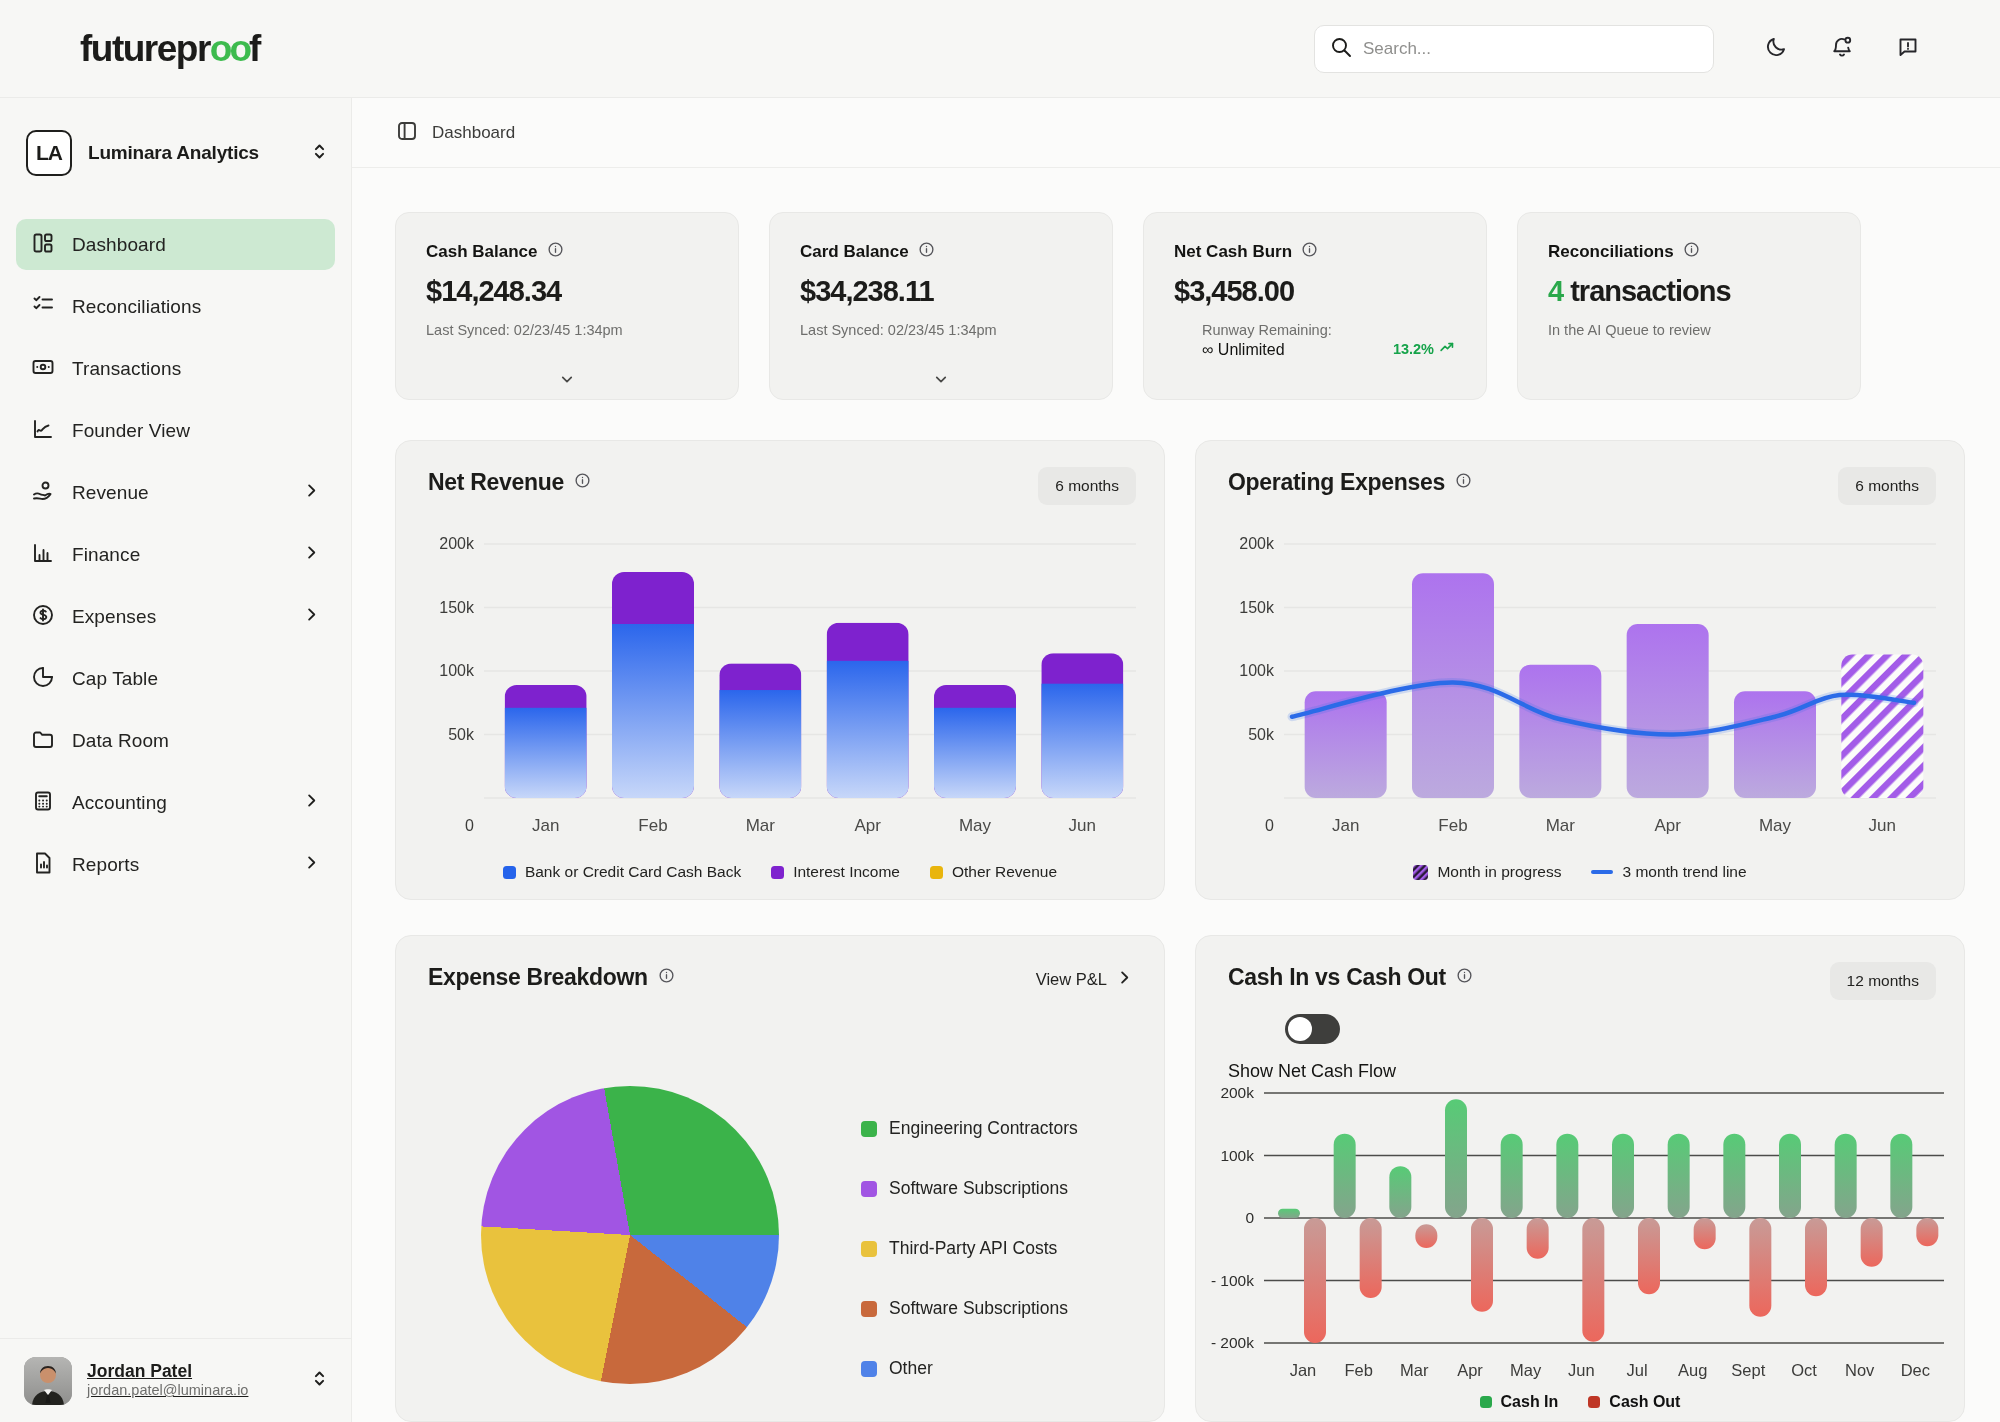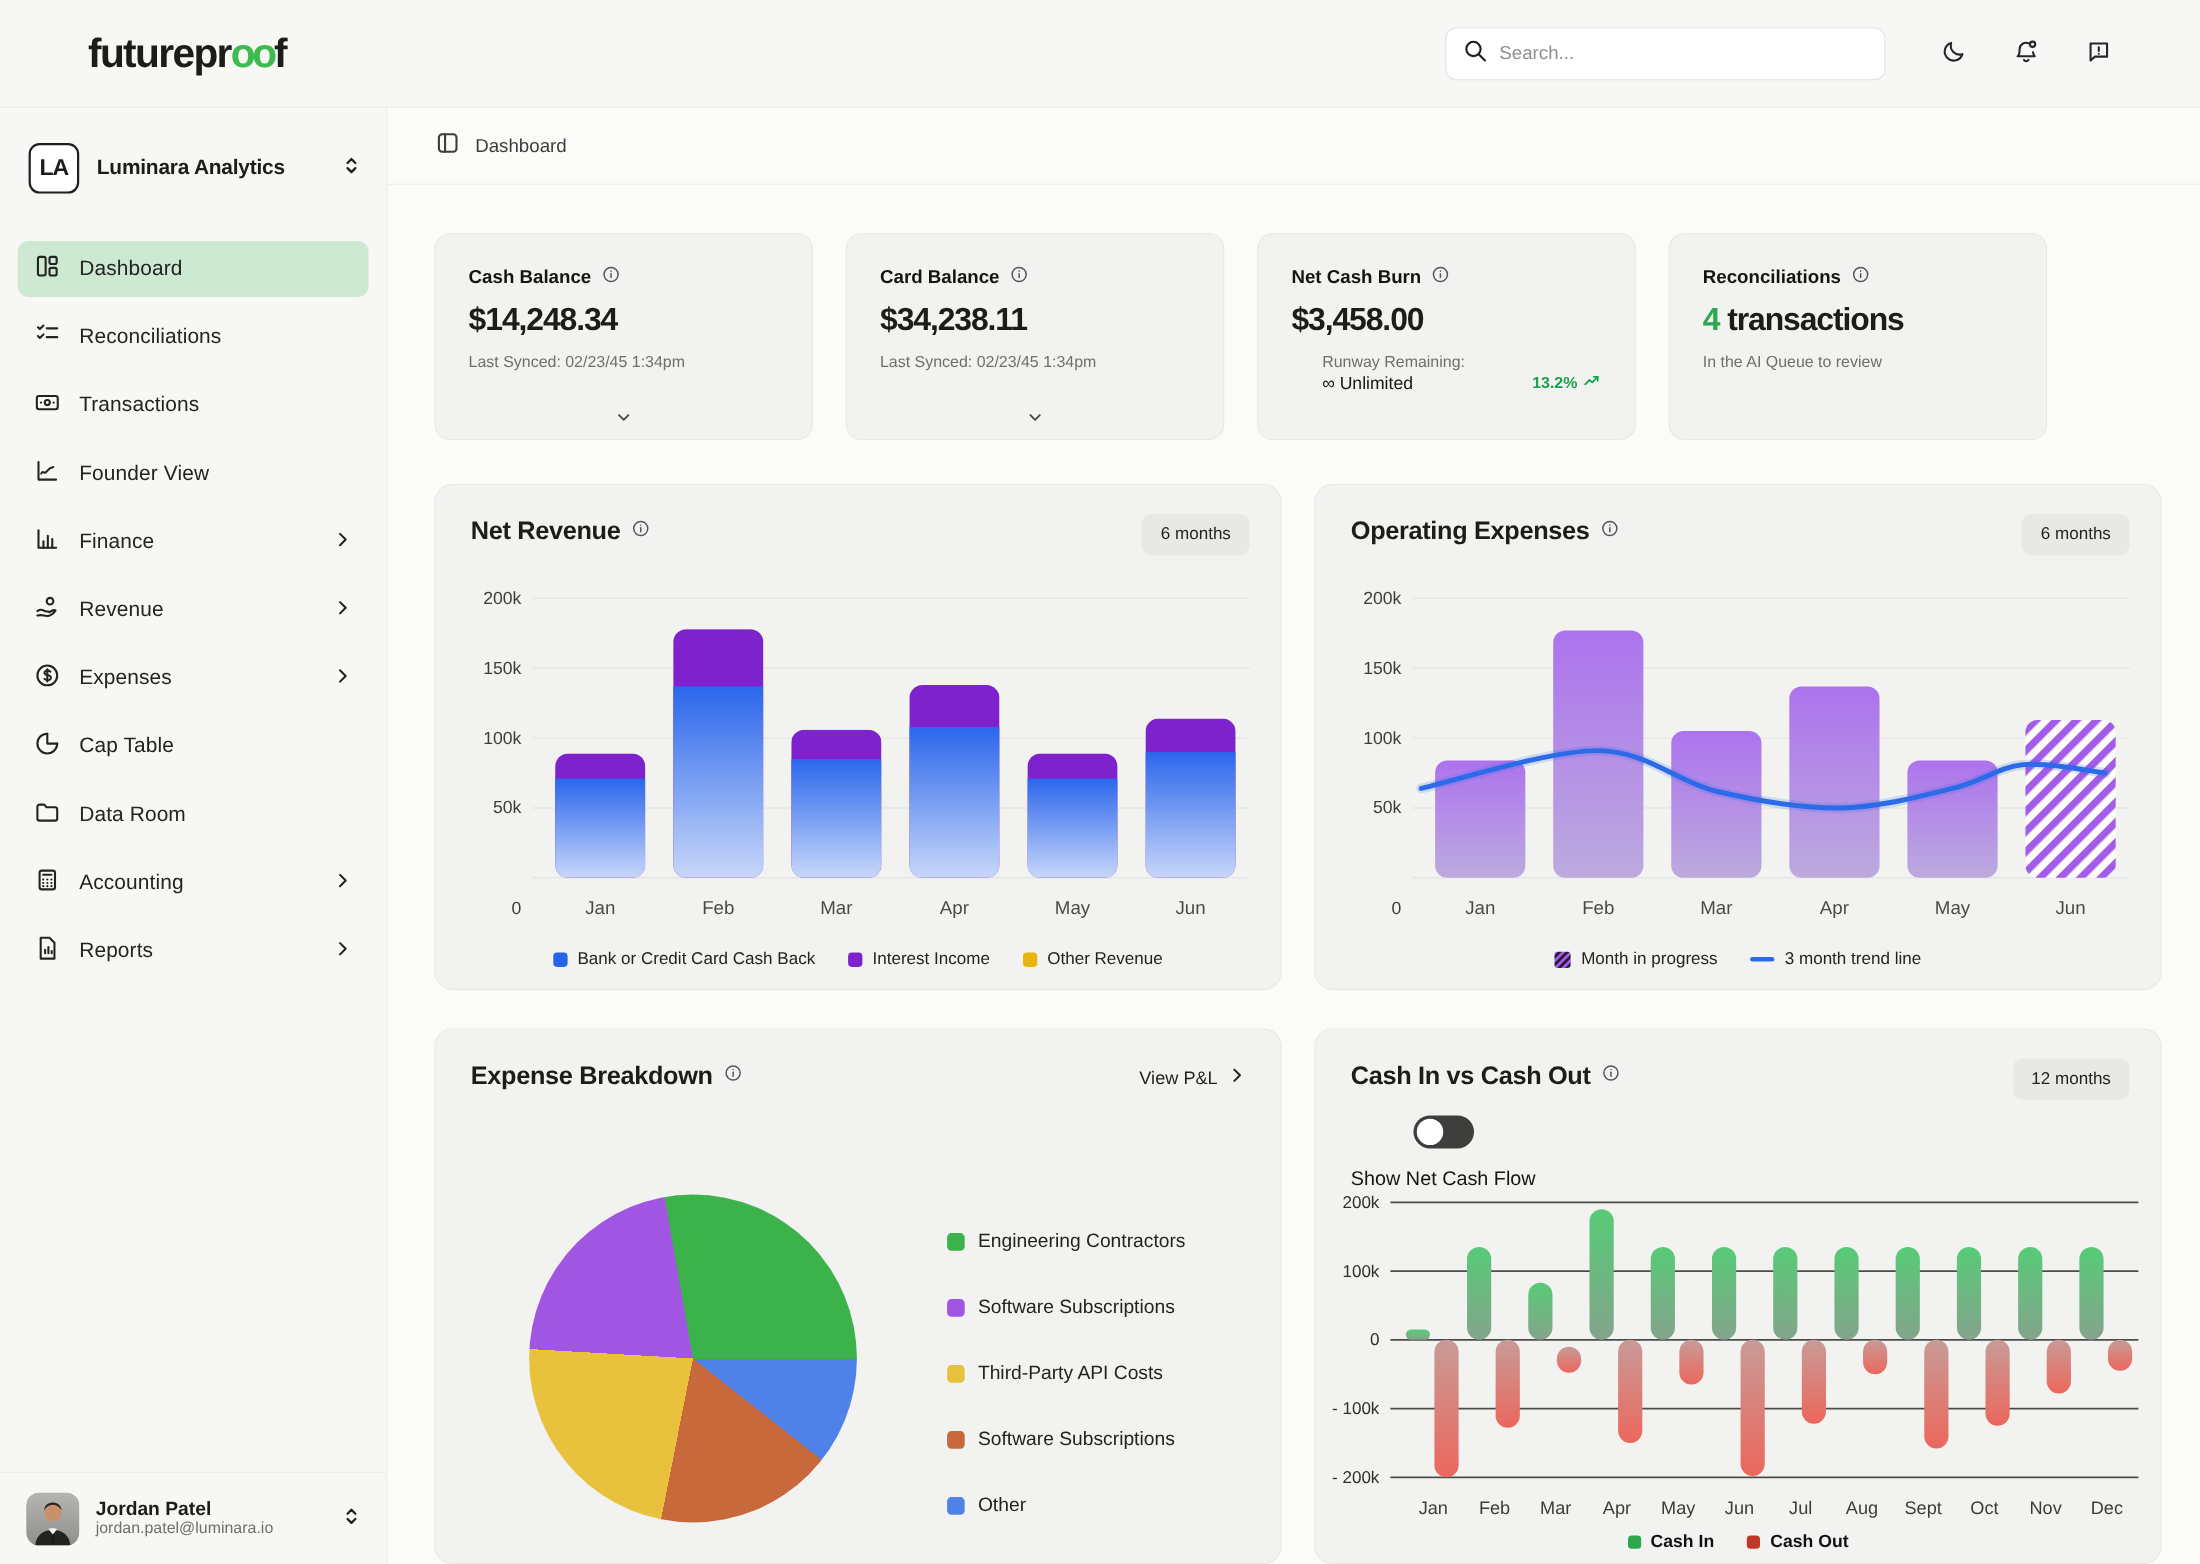--- a/index.html
+++ b/index.html
@@ -28,21 +28,21 @@
   .org-logo { width:46px; height:46px; border:2px solid #1f1f1d; border-radius:10px; background:#ffffff;
               display:flex; align-items:center; justify-content:center; font-weight:700; font-size:21px;
               letter-spacing:-1px; }
   .org-name { font-size:19px; font-weight:700; flex:1; letter-spacing:-0.2px; }
   .nav { margin-top:8px; }
   .nav-item { display:flex; align-items:center; gap:17px; height:51px; margin:11px 16px; padding:0 14px 0 15px;
               border-radius:10px; cursor:pointer; color:#232321; }
   .nav-item.active { background:#cde9d2; }
   .nav-item .lbl { font-size:19px; flex:1; letter-spacing:0.1px; }
   .user { margin-top:auto; border-top:1px solid #ebebe9; height:84px; display:flex; align-items:center;
-          gap:15px; padding:0 22px 0 24px; cursor:pointer; }
+          gap:15px; padding:0 22px 0 24px; cursor:pointer;text-decoration:underline; }
   .avatar { width:48px; height:48px; border-radius:12px; overflow:hidden; flex:none; background:#a8a8a6; }
   .uinfo { flex:1; line-height:1.2; }
   .uname { font-size:17.5px; font-weight:700; }
   .umail { font-size:14.5px; color:#6e6e6c; }
 
   
   .main { position:absolute; left:352px; top:98px; right:0; bottom:0; }
   .crumb { height:70px; border-bottom:1px solid #ededeb; display:flex; align-items:center; gap:13px;
            padding-left:43px; color:#3c3c3a; }
   .crumb .lbl { font-size:17px; }
@@ -164,36 +164,36 @@
       </div>
       <div class="nav-item">
         <span class="mi"><svg width="24" height="24" viewBox="0 0 24 24" fill="none" stroke="currentColor" stroke-width="1.9" stroke-linecap="round" stroke-linejoin="round">
             <path d="M4 4v16h16"></path>
             <path d="M6.5 14.5c1.6-3.6 2.6.8 4.4-1.4 1.7-2 2.8-3.8 6.6-4.6"></path>
           </svg></span>
     <span class="lbl">Founder View</span>
       </div>
       <div class="nav-item">
         <span class="mi"><svg width="24" height="24" viewBox="0 0 24 24" fill="none" stroke="currentColor" stroke-width="1.9" stroke-linecap="round" stroke-linejoin="round">
+            <circle cx="14.5" cy="6.5" r="3"></circle>
+            <path d="M3 15.5c2.5-1.8 4.3-1.4 6.3-.2 1.2.8 3.7.4 4.7 1.2 1-.7 4-2.6 5.5-1.4-2 2.8-4.8 4.9-8 4.9-2.5 0-4-1.5-8.5-.5"></path>
+          </svg></span>
+    <span class="lbl">Revenue</span>
+        <span style="color:#1f1f1d"><svg width="19" height="19" viewBox="0 0 24 24" fill="none" stroke="currentColor" stroke-width="2.3" stroke-linecap="round" stroke-linejoin="round">
+            <path d="M9 5.5l6.5 6.5L9 18.5"></path>
+          </svg></span>
+      </div>
+      <div class="nav-item">
+        <span class="mi"><svg width="24" height="24" viewBox="0 0 24 24" fill="none" stroke="currentColor" stroke-width="1.9" stroke-linecap="round" stroke-linejoin="round">
             <path d="M4 4v16h16"></path>
             <path d="M8.5 20v-6"></path>
             <path d="M12.5 20V9"></path>
             <path d="M16.5 20v-8"></path>
           </svg></span>
     <span class="lbl">Finance</span>
-        <span style="color:#1f1f1d"><svg width="19" height="19" viewBox="0 0 24 24" fill="none" stroke="currentColor" stroke-width="2.3" stroke-linecap="round" stroke-linejoin="round">
-            <path d="M9 5.5l6.5 6.5L9 18.5"></path>
-          </svg></span>
-      </div>
-      <div class="nav-item">
-        <span class="mi"><svg width="24" height="24" viewBox="0 0 24 24" fill="none" stroke="currentColor" stroke-width="1.9" stroke-linecap="round" stroke-linejoin="round">
-            <circle cx="14.5" cy="6.5" r="3"></circle>
-            <path d="M3 15.5c2.5-1.8 4.3-1.4 6.3-.2 1.2.8 3.7.4 4.7 1.2 1-.7 4-2.6 5.5-1.4-2 2.8-4.8 4.9-8 4.9-2.5 0-4-1.5-8.5-.5"></path>
-          </svg></span>
-    <span class="lbl">Revenue</span>
         <span style="color:#1f1f1d"><svg width="19" height="19" viewBox="0 0 24 24" fill="none" stroke="currentColor" stroke-width="2.3" stroke-linecap="round" stroke-linejoin="round">
             <path d="M9 5.5l6.5 6.5L9 18.5"></path>
           </svg></span>
       </div>
       <div class="nav-item">
         <span class="mi"><svg width="24" height="24" viewBox="0 0 24 24" fill="none" stroke="currentColor" stroke-width="1.9" stroke-linecap="round" stroke-linejoin="round">
             <circle cx="12" cy="12" r="9"></circle>
             <path d="M12 6.5v11"></path>
             <path d="M14.8 8.6c-1.1-1.3-4.6-1.4-5.3.5-.6 1.8 1.7 2.4 3.2 2.8 1.5.4 3 1.2 2.5 2.9-.6 2-4.4 1.8-5.7.3"></path>
           </svg></span>

